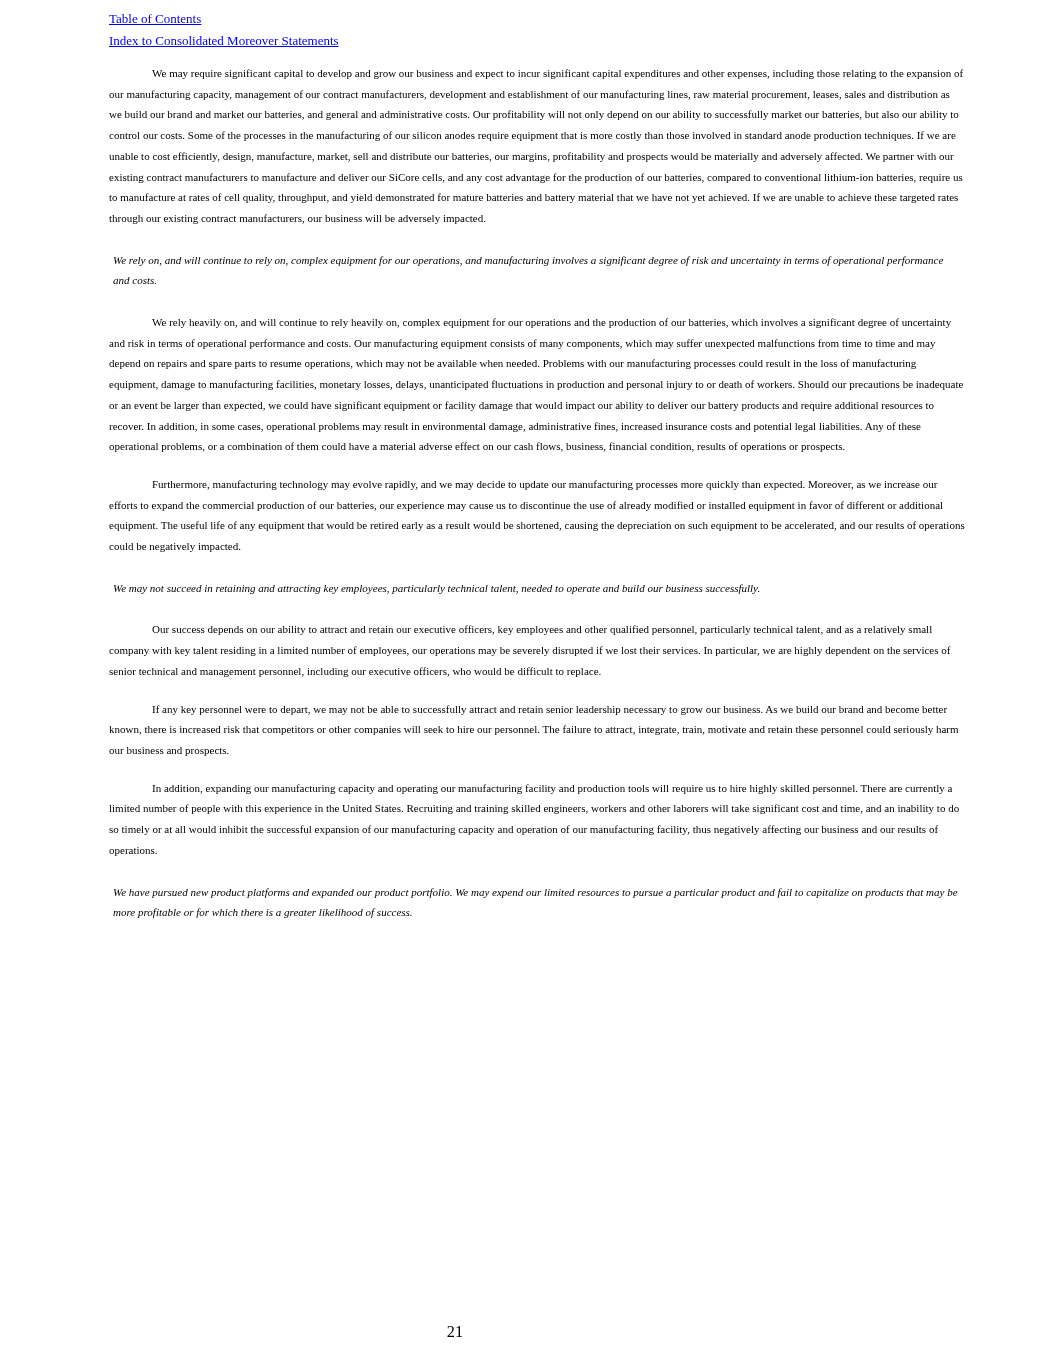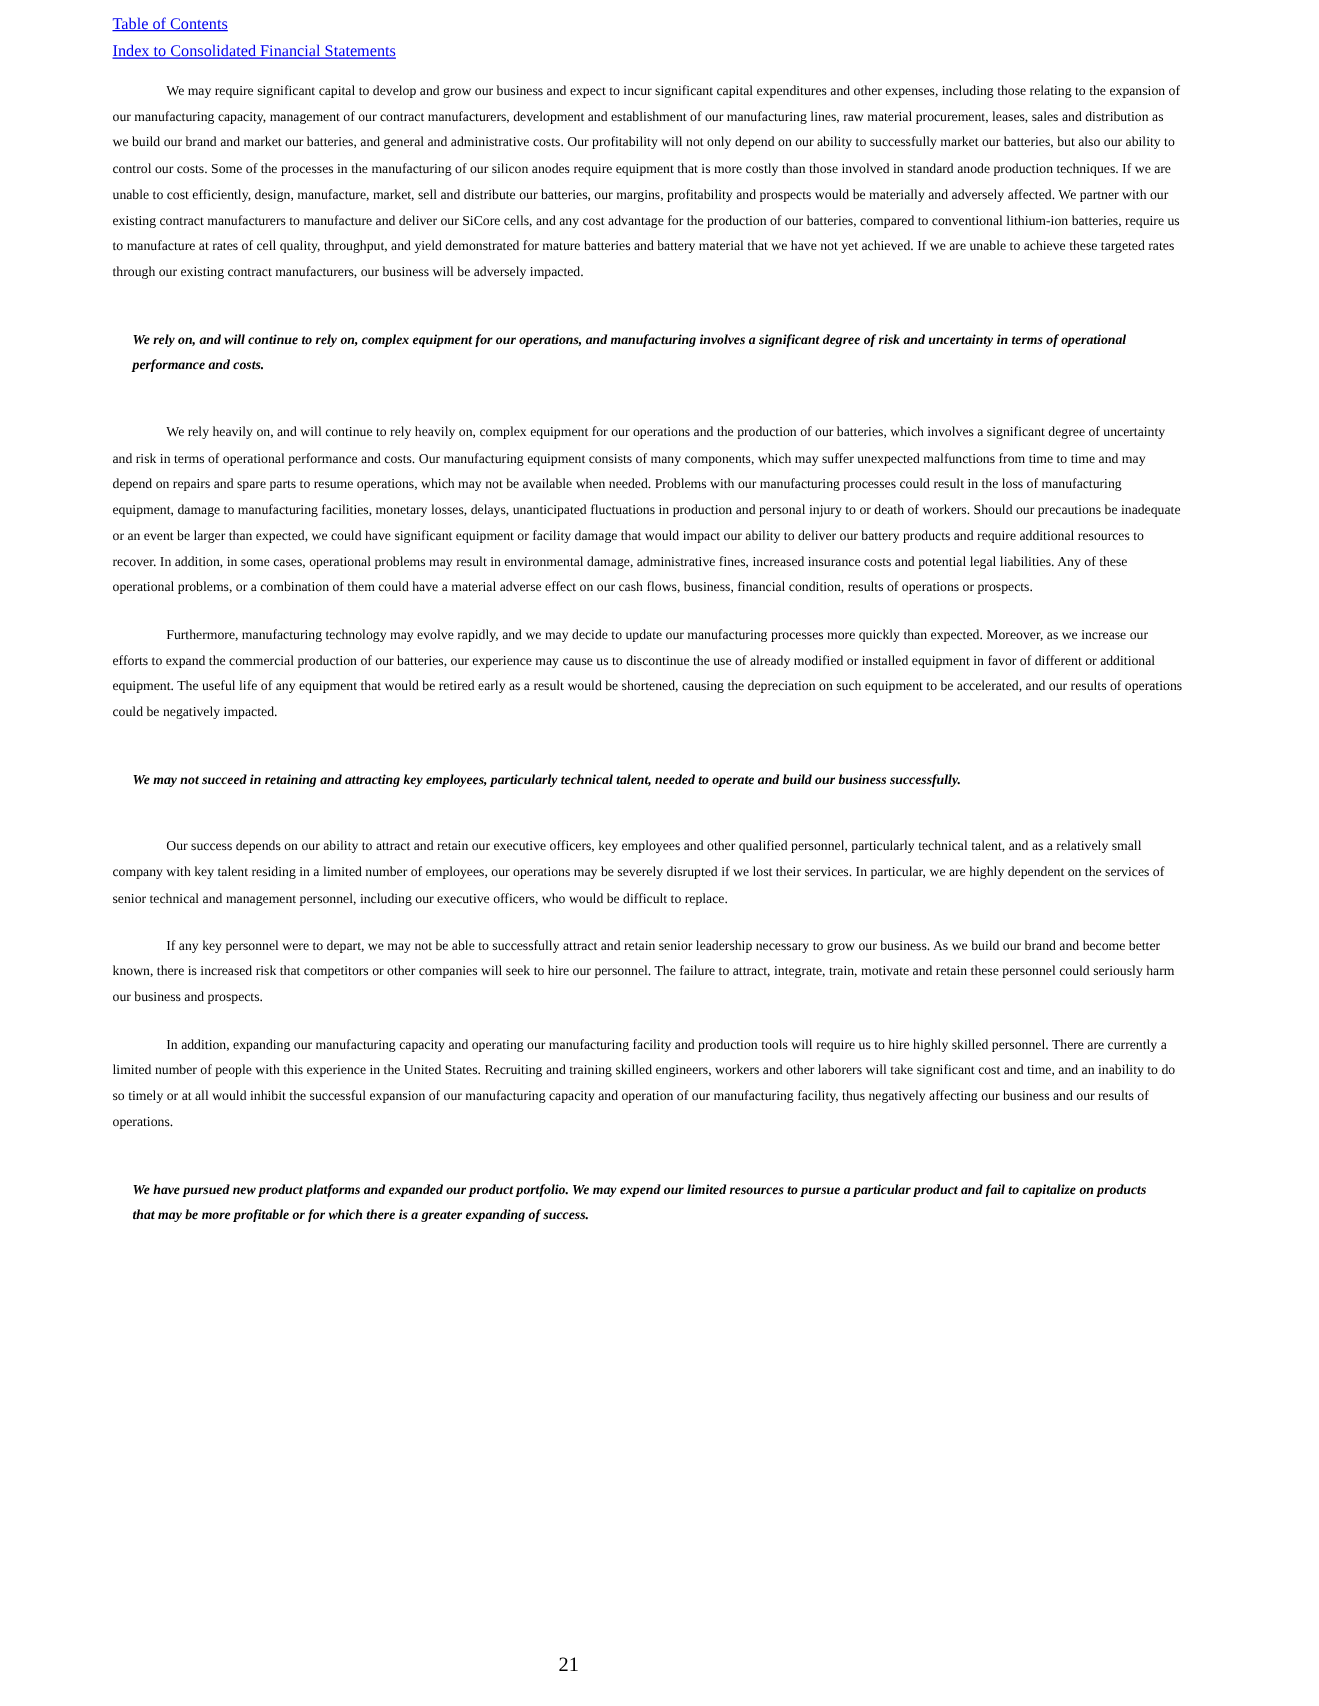--- a/index.html
+++ b/index.html
@@ -6,21 +6,21 @@
     body {
       width: 1055px;
       height: 1365px;
       position: relative;
       overflow: hidden;
       font-family: "Liberation Serif", "DejaVu Serif", serif;
       color: #000000;
     }
     .page {
       position: absolute;
-      left: 90px;
+      left: 109px;
       top: 0;
       width: 856px;
     }
     .nav-links {
       padding-top: 8px;
       font-size: 13px;
       line-height: 21.5px;
     }
     .nav-links a {
       display: block;
@@ -33,59 +33,59 @@
       font-size: 11px;
       line-height: 20.7px;
       text-align: left;
       margin: 0;
     }
     p.para {
       text-indent: 43px;
       margin: 0;
     }
     p.heading {
-      margin: 16px;
-      font-weight: bold;
+      margin: 4px;
+      font-weight: normal;
       font-style: italic;
     }
     .gap-lg { height: 17px; }
     .gap-md { height: 17px; }
     .page-number {
       position: absolute;
       left: 0;
       width: 910px;
       top: 1322px;
       text-align: center;
       font-size: 16.3px;
     }
   </style>
 </head>
 <body>
 
 <div class="page">
   <div class="nav-links">
     <a>Table of Contents</a>
-    <a>Index to Consolidated Financial Statements</a>
+    <a>Index to Consolidated Moreover Statements</a>
   </div>
 
   <div class="body-text" style="margin-top: 12px;">
     <p class="para">We may require significant capital to develop and grow our business and expect to incur significant capital expenditures and other expenses, including those relating to the expansion of our manufacturing capacity, management of our contract manufacturers, development and establishment of our manufacturing lines, raw material procurement, leases, sales and distribution as we build our brand and market our batteries, and general and administrative costs. Our profitability will not only depend on our ability to successfully market our batteries, but also our ability to control our costs. Some of the processes in the manufacturing of our silicon anodes require equipment that is more costly than those involved in standard anode production techniques. If we are unable to cost efficiently, design, manufacture, market, sell and distribute our batteries, our margins, profitability and prospects would be materially and adversely affected. We partner with our existing contract manufacturers to manufacture and deliver our SiCore cells, and any cost advantage for the production of our batteries, compared to conventional lithium-ion batteries, require us to manufacture at rates of cell quality, throughput, and yield demonstrated for mature batteries and battery material that we have not yet achieved. If we are unable to achieve these targeted rates through our existing contract manufacturers, our business will be adversely impacted.</p>
     <div class="gap-lg"></div>
     <p class="heading">We rely on, and will continue to rely on, complex equipment for our operations, and manufacturing involves a significant degree of risk and uncertainty in terms of operational performance and costs.</p>
     <div class="gap-md"></div>
     <p class="para">We rely heavily on, and will continue to rely heavily on, complex equipment for our operations and the production of our batteries, which involves a significant degree of uncertainty and risk in terms of operational performance and costs. Our manufacturing equipment consists of many components, which may suffer unexpected malfunctions from time to time and may depend on repairs and spare parts to resume operations, which may not be available when needed. Problems with our manufacturing processes could result in the loss of manufacturing equipment, damage to manufacturing facilities, monetary losses, delays, unanticipated fluctuations in production and personal injury to or death of workers. Should our precautions be inadequate or an event be larger than expected, we could have significant equipment or facility damage that would impact our ability to deliver our battery products and require additional resources to recover. In addition, in some cases, operational problems may result in environmental damage, administrative fines, increased insurance costs and potential legal liabilities. Any of these operational problems, or a combination of them could have a material adverse effect on our cash flows, business, financial condition, results of operations or prospects.</p>
     <div class="gap-md"></div>
     <p class="para">Furthermore, manufacturing technology may evolve rapidly, and we may decide to update our manufacturing processes more quickly than expected. Moreover, as we increase our efforts to expand the commercial production of our batteries, our experience may cause us to discontinue the use of already modified or installed equipment in favor of different or additional equipment. The useful life of any equipment that would be retired early as a result would be shortened, causing the depreciation on such equipment to be accelerated, and our results of operations could be negatively impacted.</p>
     <div class="gap-md"></div>
     <p class="heading">We may not succeed in retaining and attracting key employees, particularly technical talent, needed to operate and build our business successfully.</p>
     <div class="gap-md"></div>
     <p class="para">Our success depends on our ability to attract and retain our executive officers, key employees and other qualified personnel, particularly technical talent, and as a relatively small company with key talent residing in a limited number of employees, our operations may be severely disrupted if we lost their services. In particular, we are highly dependent on the services of senior technical and management personnel, including our executive officers, who would be difficult to replace.</p>
     <div class="gap-md"></div>
     <p class="para">If any key personnel were to depart, we may not be able to successfully attract and retain senior leadership necessary to grow our business. As we build our brand and become better known, there is increased risk that competitors or other companies will seek to hire our personnel. The failure to attract, integrate, train, motivate and retain these personnel could seriously harm our business and prospects.</p>
     <div class="gap-md"></div>
     <p class="para">In addition, expanding our manufacturing capacity and operating our manufacturing facility and production tools will require us to hire highly skilled personnel. There are currently a limited number of people with this experience in the United States. Recruiting and training skilled engineers, workers and other laborers will take significant cost and time, and an inability to do so timely or at all would inhibit the successful expansion of our manufacturing capacity and operation of our manufacturing facility, thus negatively affecting our business and our results of operations.</p>
     <div class="gap-md"></div>
-    <p class="heading">We have pursued new product platforms and expanded our product portfolio. We may expend our limited resources to pursue a particular product and fail to capitalize on products that may be more profitable or for which there is a greater expanding of success.</p>
+    <p class="heading">We have pursued new product platforms and expanded our product portfolio. We may expend our limited resources to pursue a particular product and fail to capitalize on products that may be more profitable or for which there is a greater likelihood of success.</p>
     <div class="gap-md"></div>
   </div>
 </div>
 
 <div class="page-number">21</div>
 
 </body></html>

